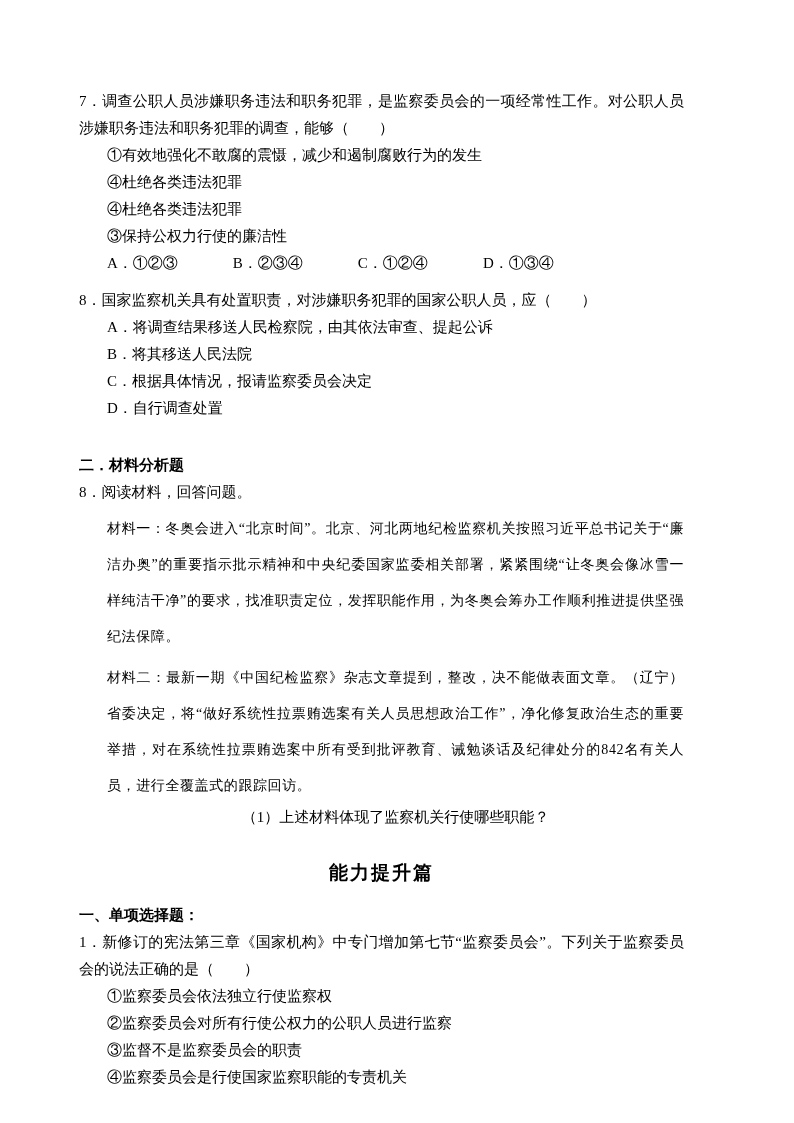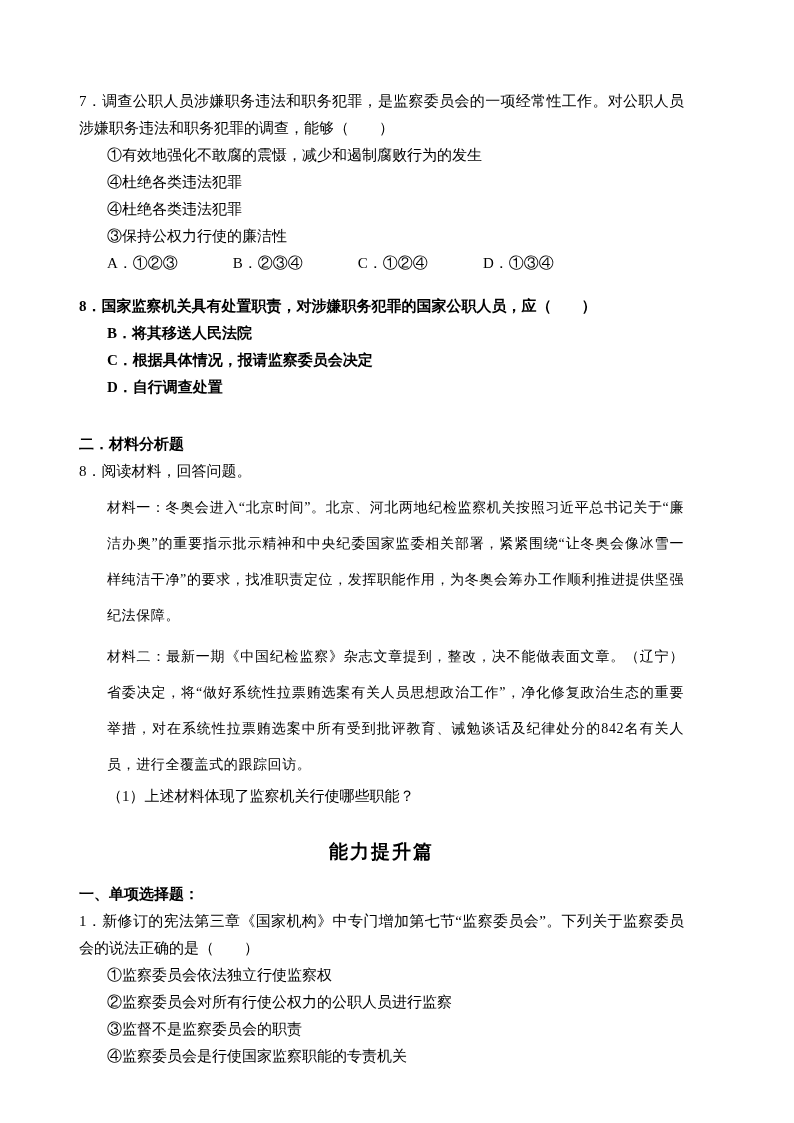--- a/index.html
+++ b/index.html
@@ -47,22 +47,22 @@
     text-align: center;
     font-weight: bold;
     font-size: 19px;
     letter-spacing: 2px;
     margin-top: 28px;
     margin-bottom: 16px;
   }
   .sub-title {
     font-weight: bold;
   }
-  .subq { margin-left: 28px; }
-  .q-gap { margin-top: 16px; font-weight: bold; }
+  .subq { margin-left: 28px; text-align: center; }
+  .q-gap { margin-top: 10px; }
 </style>
 </head>
 <body>
 
 <div class="page">
 
   <section>
     <p class="stem">7．调查公职人员涉嫌职务违法和职务犯罪，是监察委员会的一项经常性工作。对公职人员涉嫌职务违法和职务犯罪的调查，能够（　　）</p>
     <p class="indent">①有效地强化不敢腐的震慑，减少和遏制腐败行为的发生</p>
     <p class="indent">④杜绝各类违法犯罪</p>
@@ -71,20 +71,21 @@
     <p class="choices">
       <span>A．①②③</span>
       <span>B．②③④</span>
       <span>C．①②④</span>
       <span>D．①③④</span>
     </p>
   </section>
 
   <section class="q-gap">
     <p class="stem">8．国家监察机关具有处置职责，对涉嫌职务犯罪的国家公职人员，应（　　）</p>
+    <p class="indent">A．将调查结果移送人民检察院，由其依法审查、提起公诉</p>
     <p class="indent">B．将其移送人民法院</p>
     <p class="indent">C．根据具体情况，报请监察委员会决定</p>
     <p class="indent">D．自行调查处置</p>
   </section>
 
   <p class="section-title">二．材料分析题</p>
 
   <section>
     <p class="stem">8．阅读材料，回答问题。</p>
     <p class="material">材料一：冬奥会进入“北京时间”。北京、河北两地纪检监察机关按照习近平总书记关于“廉洁办奥”的重要指示批示精神和中央纪委国家监委相关部署，紧紧围绕“让冬奥会像冰雪一样纯洁干净”的要求，找准职责定位，发挥职能作用，为冬奥会筹办工作顺利推进提供坚强纪法保障。</p>

